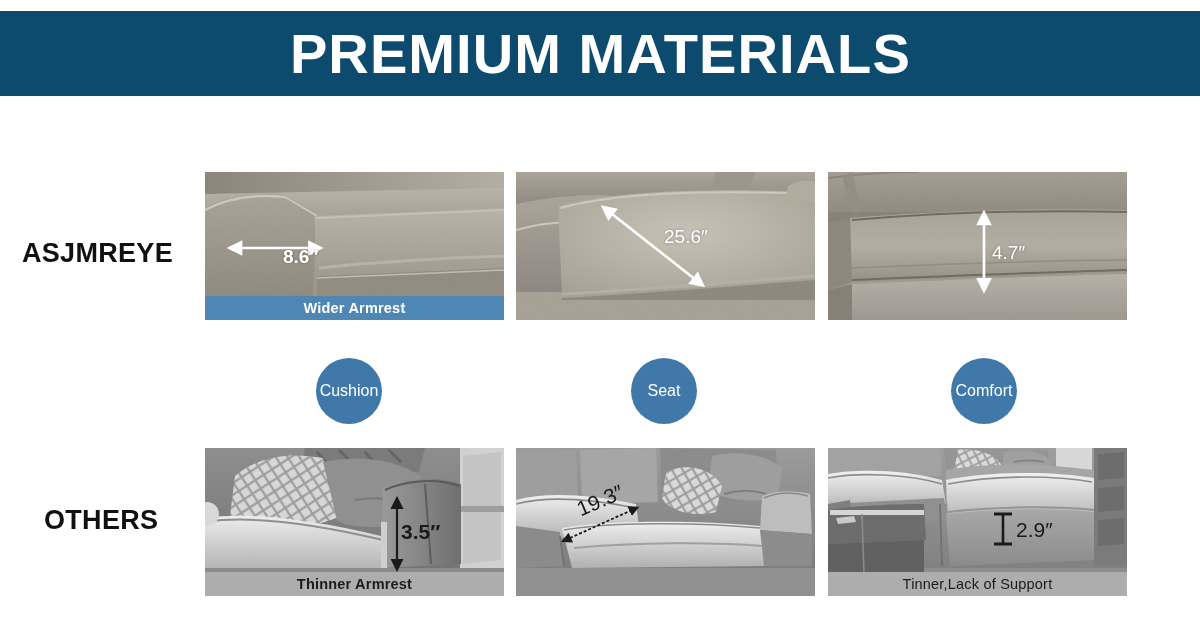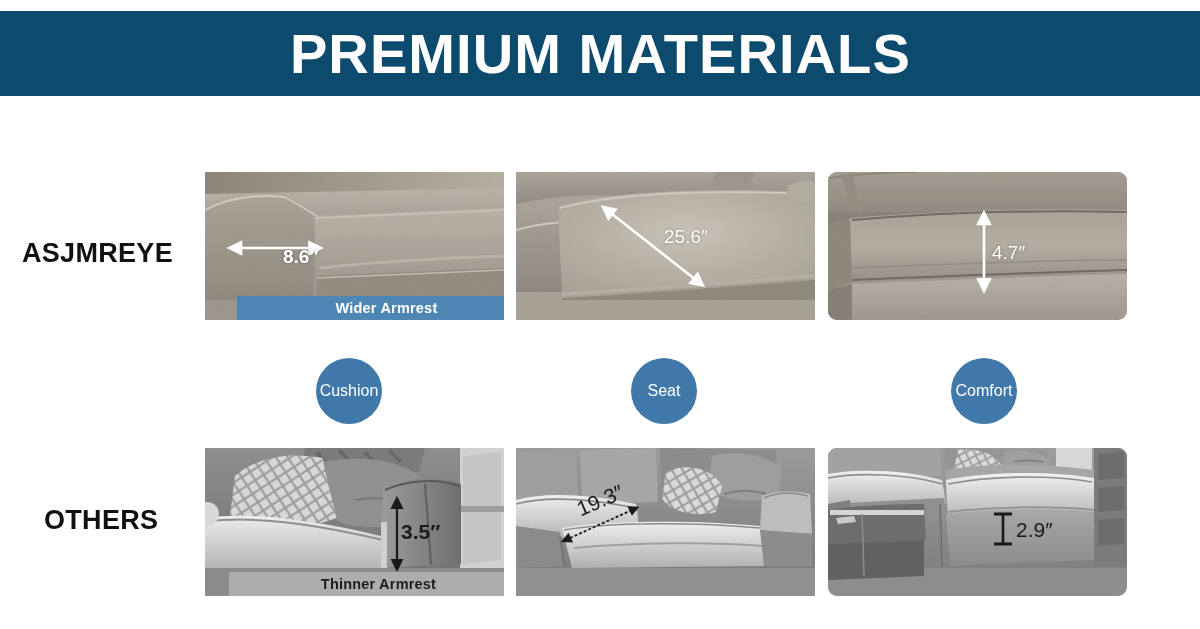--- a/index.html
+++ b/index.html
@@ -43,37 +43,37 @@
   
   .card{
     position:absolute;
     width:299px; height:148px;
     overflow:hidden;
   }
   .card.top{ top:172px; }
   .card.bottom{ top:448px; }
   .col1{ left:205px;font-weight:bold; }
   .col2{ left:516px; }
-  .col3{ left:828px;border-radius:9px; }
+  .col3{ left:828px; }
   .card.col3{ width:299px; }
 
   .photo{ position:absolute; inset:0; overflow:hidden; }
   .photo svg{ display:block; width:100%; height:100%; }
 
   
   .caption{
     position:absolute; left:0; bottom:0;
     width:100%; height:24px;
     display:flex; align-items:center; justify-content:center;
     font-size:14.5px;
     letter-spacing:0.2px;
     white-space:nowrap;
   }
-  .caption.blue{ background:#4f87b4; color:#ffffff;margin-left:32px; }
-  .caption.gray{ background:#adadad; color:#1c1c1c;margin-left:24px; }
+  .caption.blue{ background:#4f87b4; color:#ffffff; }
+  .caption.gray{ background:#adadad; color:#1c1c1c; }
 
   
   .measure{
     position:absolute;
     font-size:19px;
     white-space:nowrap;
     pointer-events:none;
   }
   .measure.light{ color:#ffffff; text-shadow:0 0 3px rgba(0,0,0,.35); }
   .measure.dark{ color:#1a1a1a; font-size:21px; }
@@ -485,13 +485,14 @@
         <marker id="av6e" markerWidth="6" markerHeight="6" refX="3" refY="3" orient="auto">
           <path d="M0,3 L6,3 L6,5 L0,5 z" fill="#1a1a1a"></path>
         </marker>
       </defs>
       <line x1="175" y1="66" x2="175" y2="96" stroke="#1a1a1a" stroke-width="2.6"></line>
       <line x1="166" y1="66" x2="184" y2="66" stroke="#1a1a1a" stroke-width="3"></line>
       <line x1="166" y1="96" x2="184" y2="96" stroke="#1a1a1a" stroke-width="3"></line>
     </svg>
   </div>
   <div class="measure dark" style="left:188px; top:70px;">2.9″</div>
+  <div class="caption gray">Tinner,Lack of Support</div>
 </div>
 
 </body></html>

